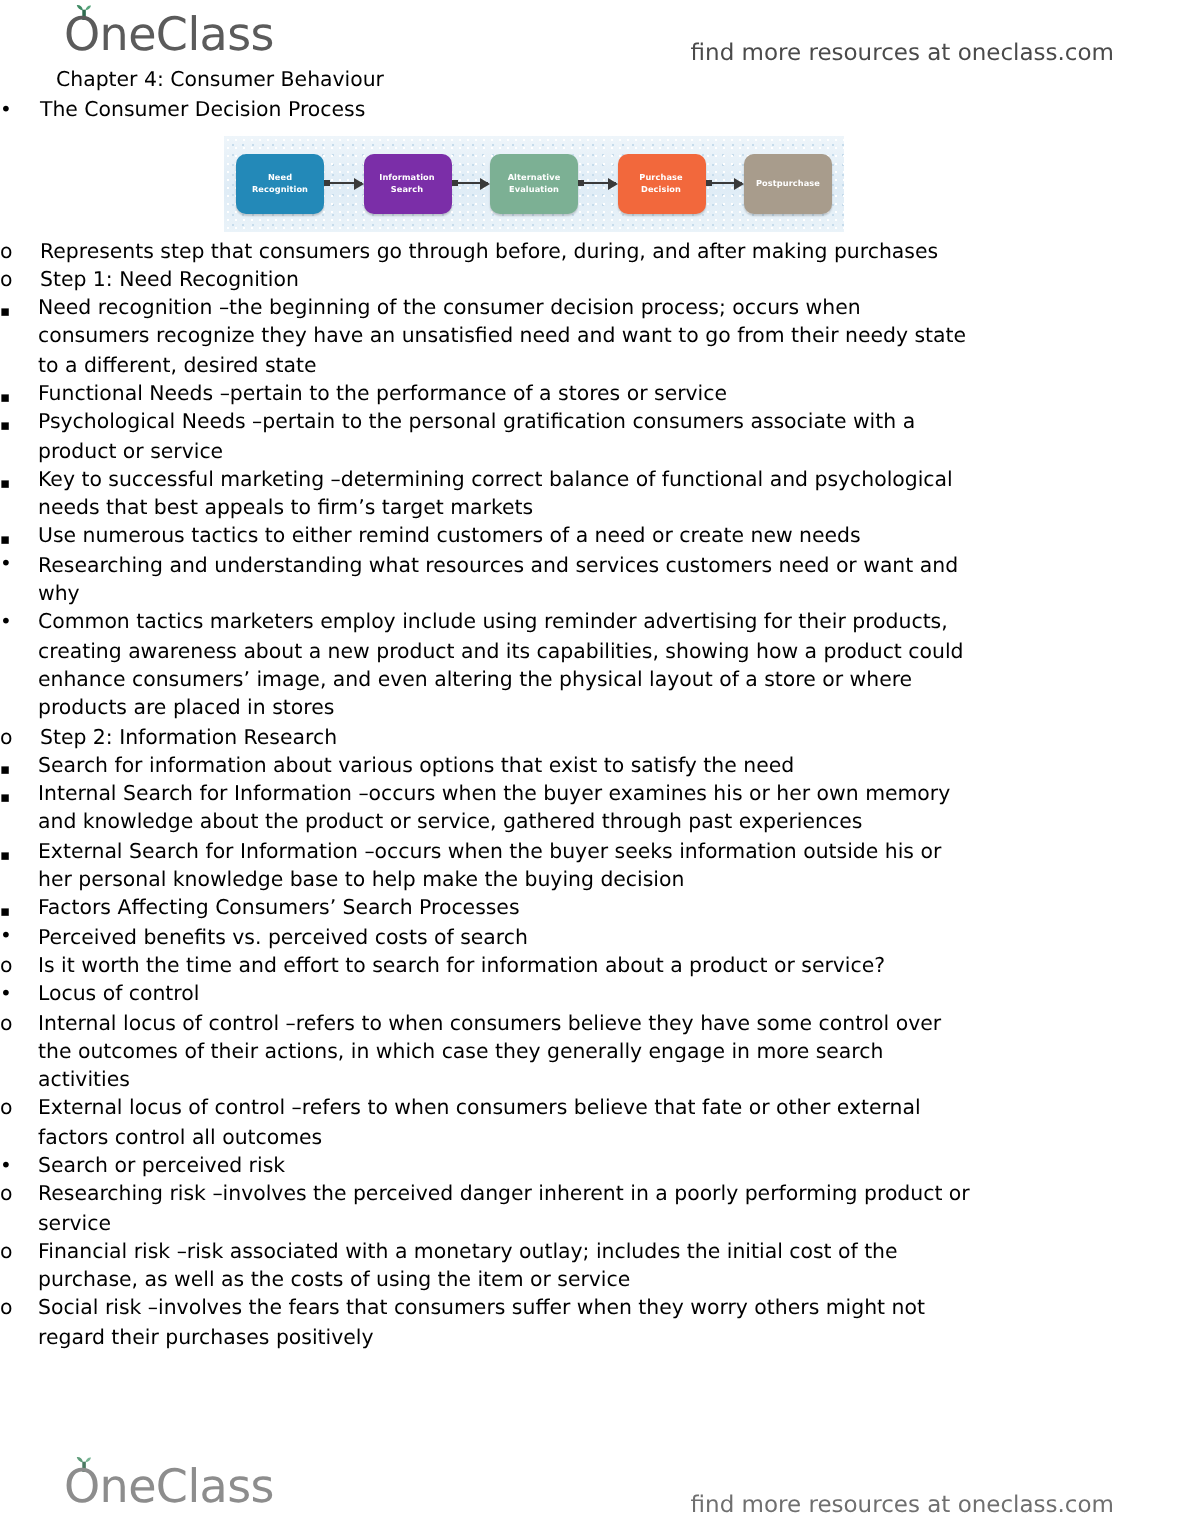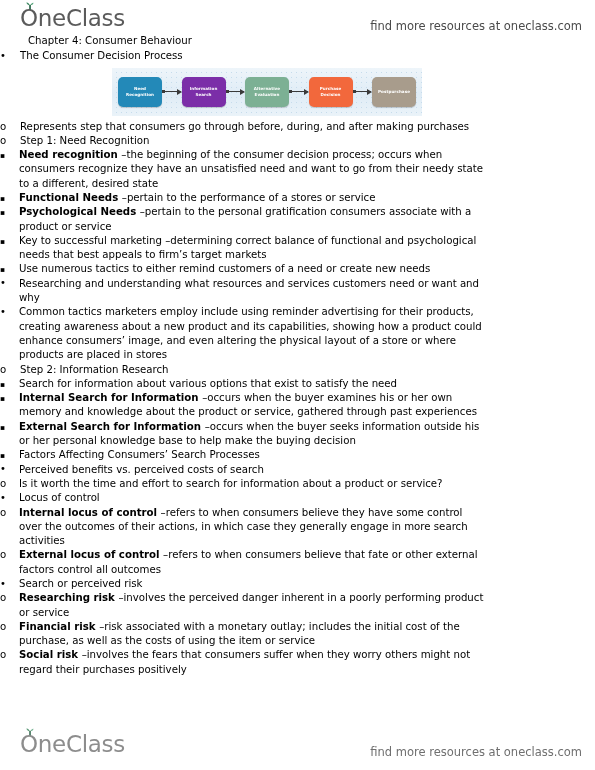--- a/index.html
+++ b/index.html
@@ -24,21 +24,21 @@
     height: 36px;
     display: flex;
     align-items: center;
   }
   .band-header { top: 0; }
   .band-footer { top: 726px; }
 
   .brand {
     display: flex;
     align-items: flex-end;
-    margin-left: 20px;
+    margin-left: 32px;
     position: relative;
   }
   .brand-mark {
     position: relative;
     font-size: 23px;
     line-height: 23px;
     letter-spacing: -0.3px;
     color: #5b5b5b;
     font-family: "DejaVu Sans", sans-serif;
     font-weight: 400;
@@ -46,21 +46,21 @@
   .brand-footer .brand-mark { color: #8d8d8d; }
   .sprout {
     position: absolute;
     left: 5px;
     top: -5px;
     width: 9px;
     height: 8px;
   }
   .tagline {
     position: absolute;
-    right: 13px;
+    right: 38px;
     font-size: 11.5px;
     color: #4a4a4a;
     font-family: "DejaVu Sans", sans-serif;
     white-space: nowrap;
     margin-top: 16px;
   }
   .band-footer .tagline { color: #6f6f6f; }
 
   
   .doc {
@@ -112,21 +112,21 @@
   .l3 > li.item > .marker { font-size: 7.5px; top: 1px; }
 
   .l4 { margin-left: 36px; }
   .l4 > li.item { padding-left: 19px; }
   .l4 > li.item > .marker { font-size: 10px; top: -0.5px; }
 
   .l5 { margin-left: 38px; }
   .l5 > li.item { padding-left: 19px; }
   .l5 > li.item > .marker { font-size: 10.2px; }
 
-  b { font-weight: 700; }
+  b { font-weight: 400; }
 
   
   .figure-wrap {
     margin: 4px 0 4px 112px;
   }
   .figure {
     position: relative;
     width: 310px;
     height: 48px;
     background-color: #e8f1f8;

